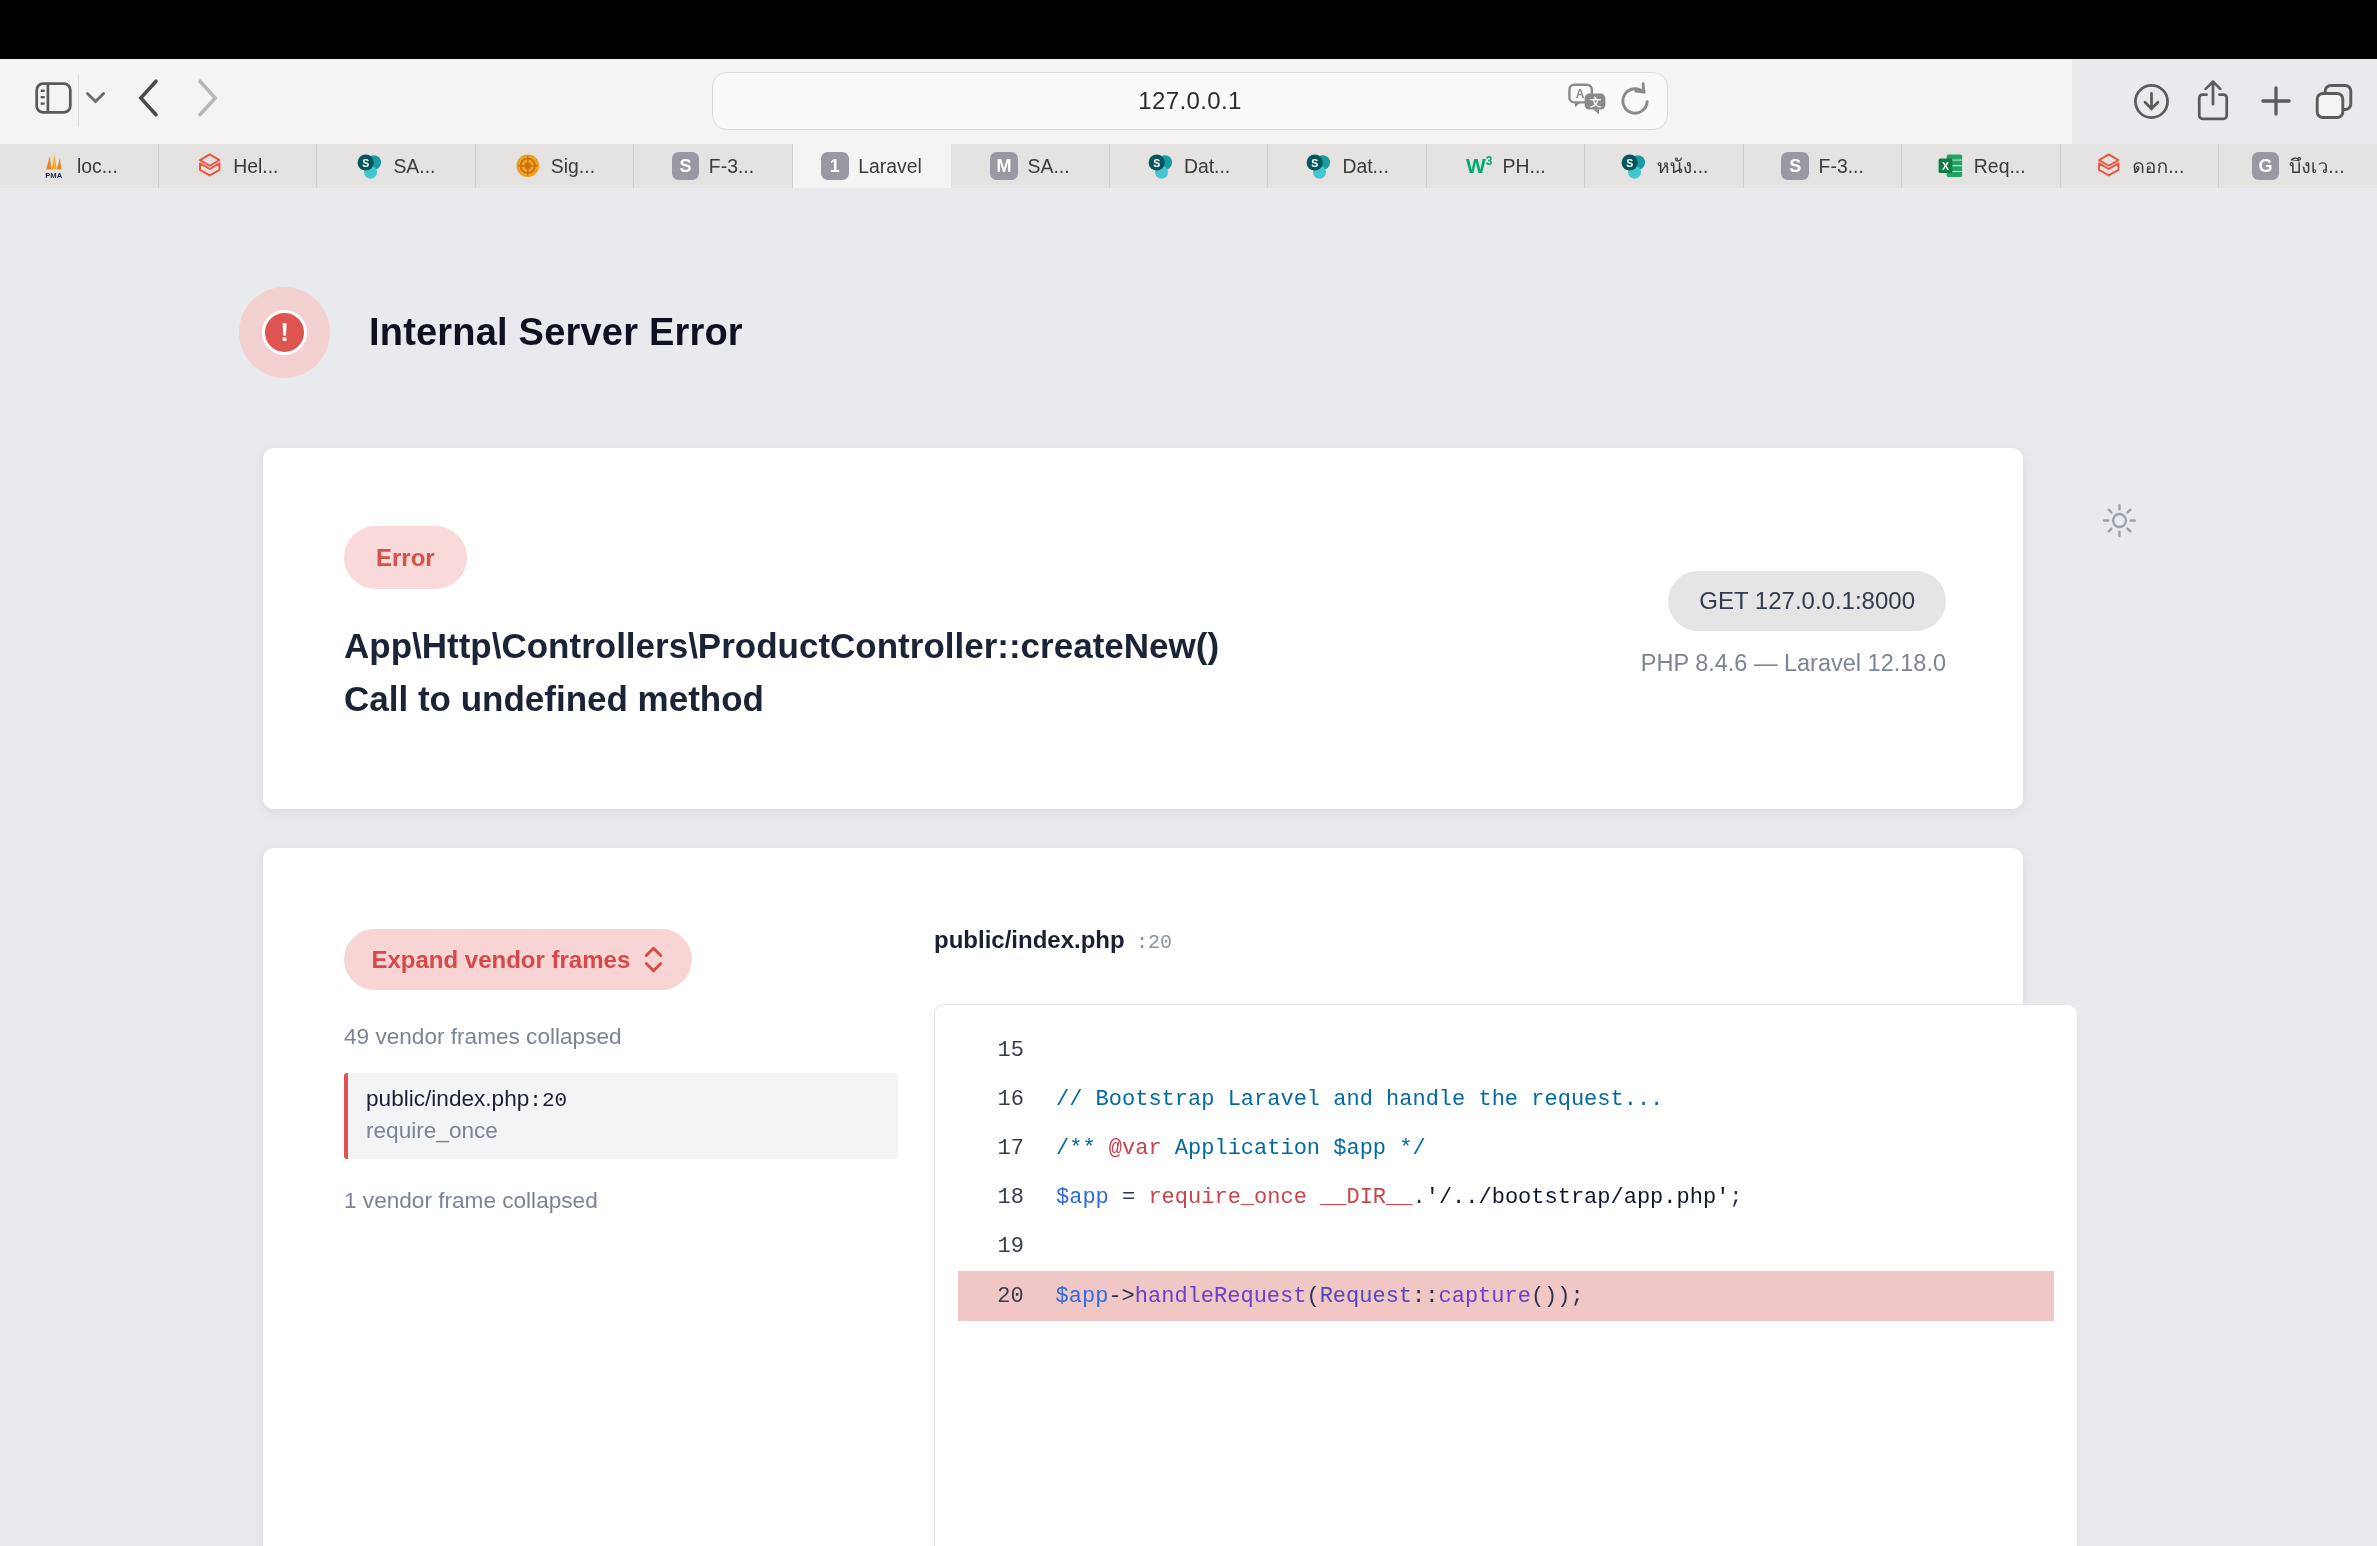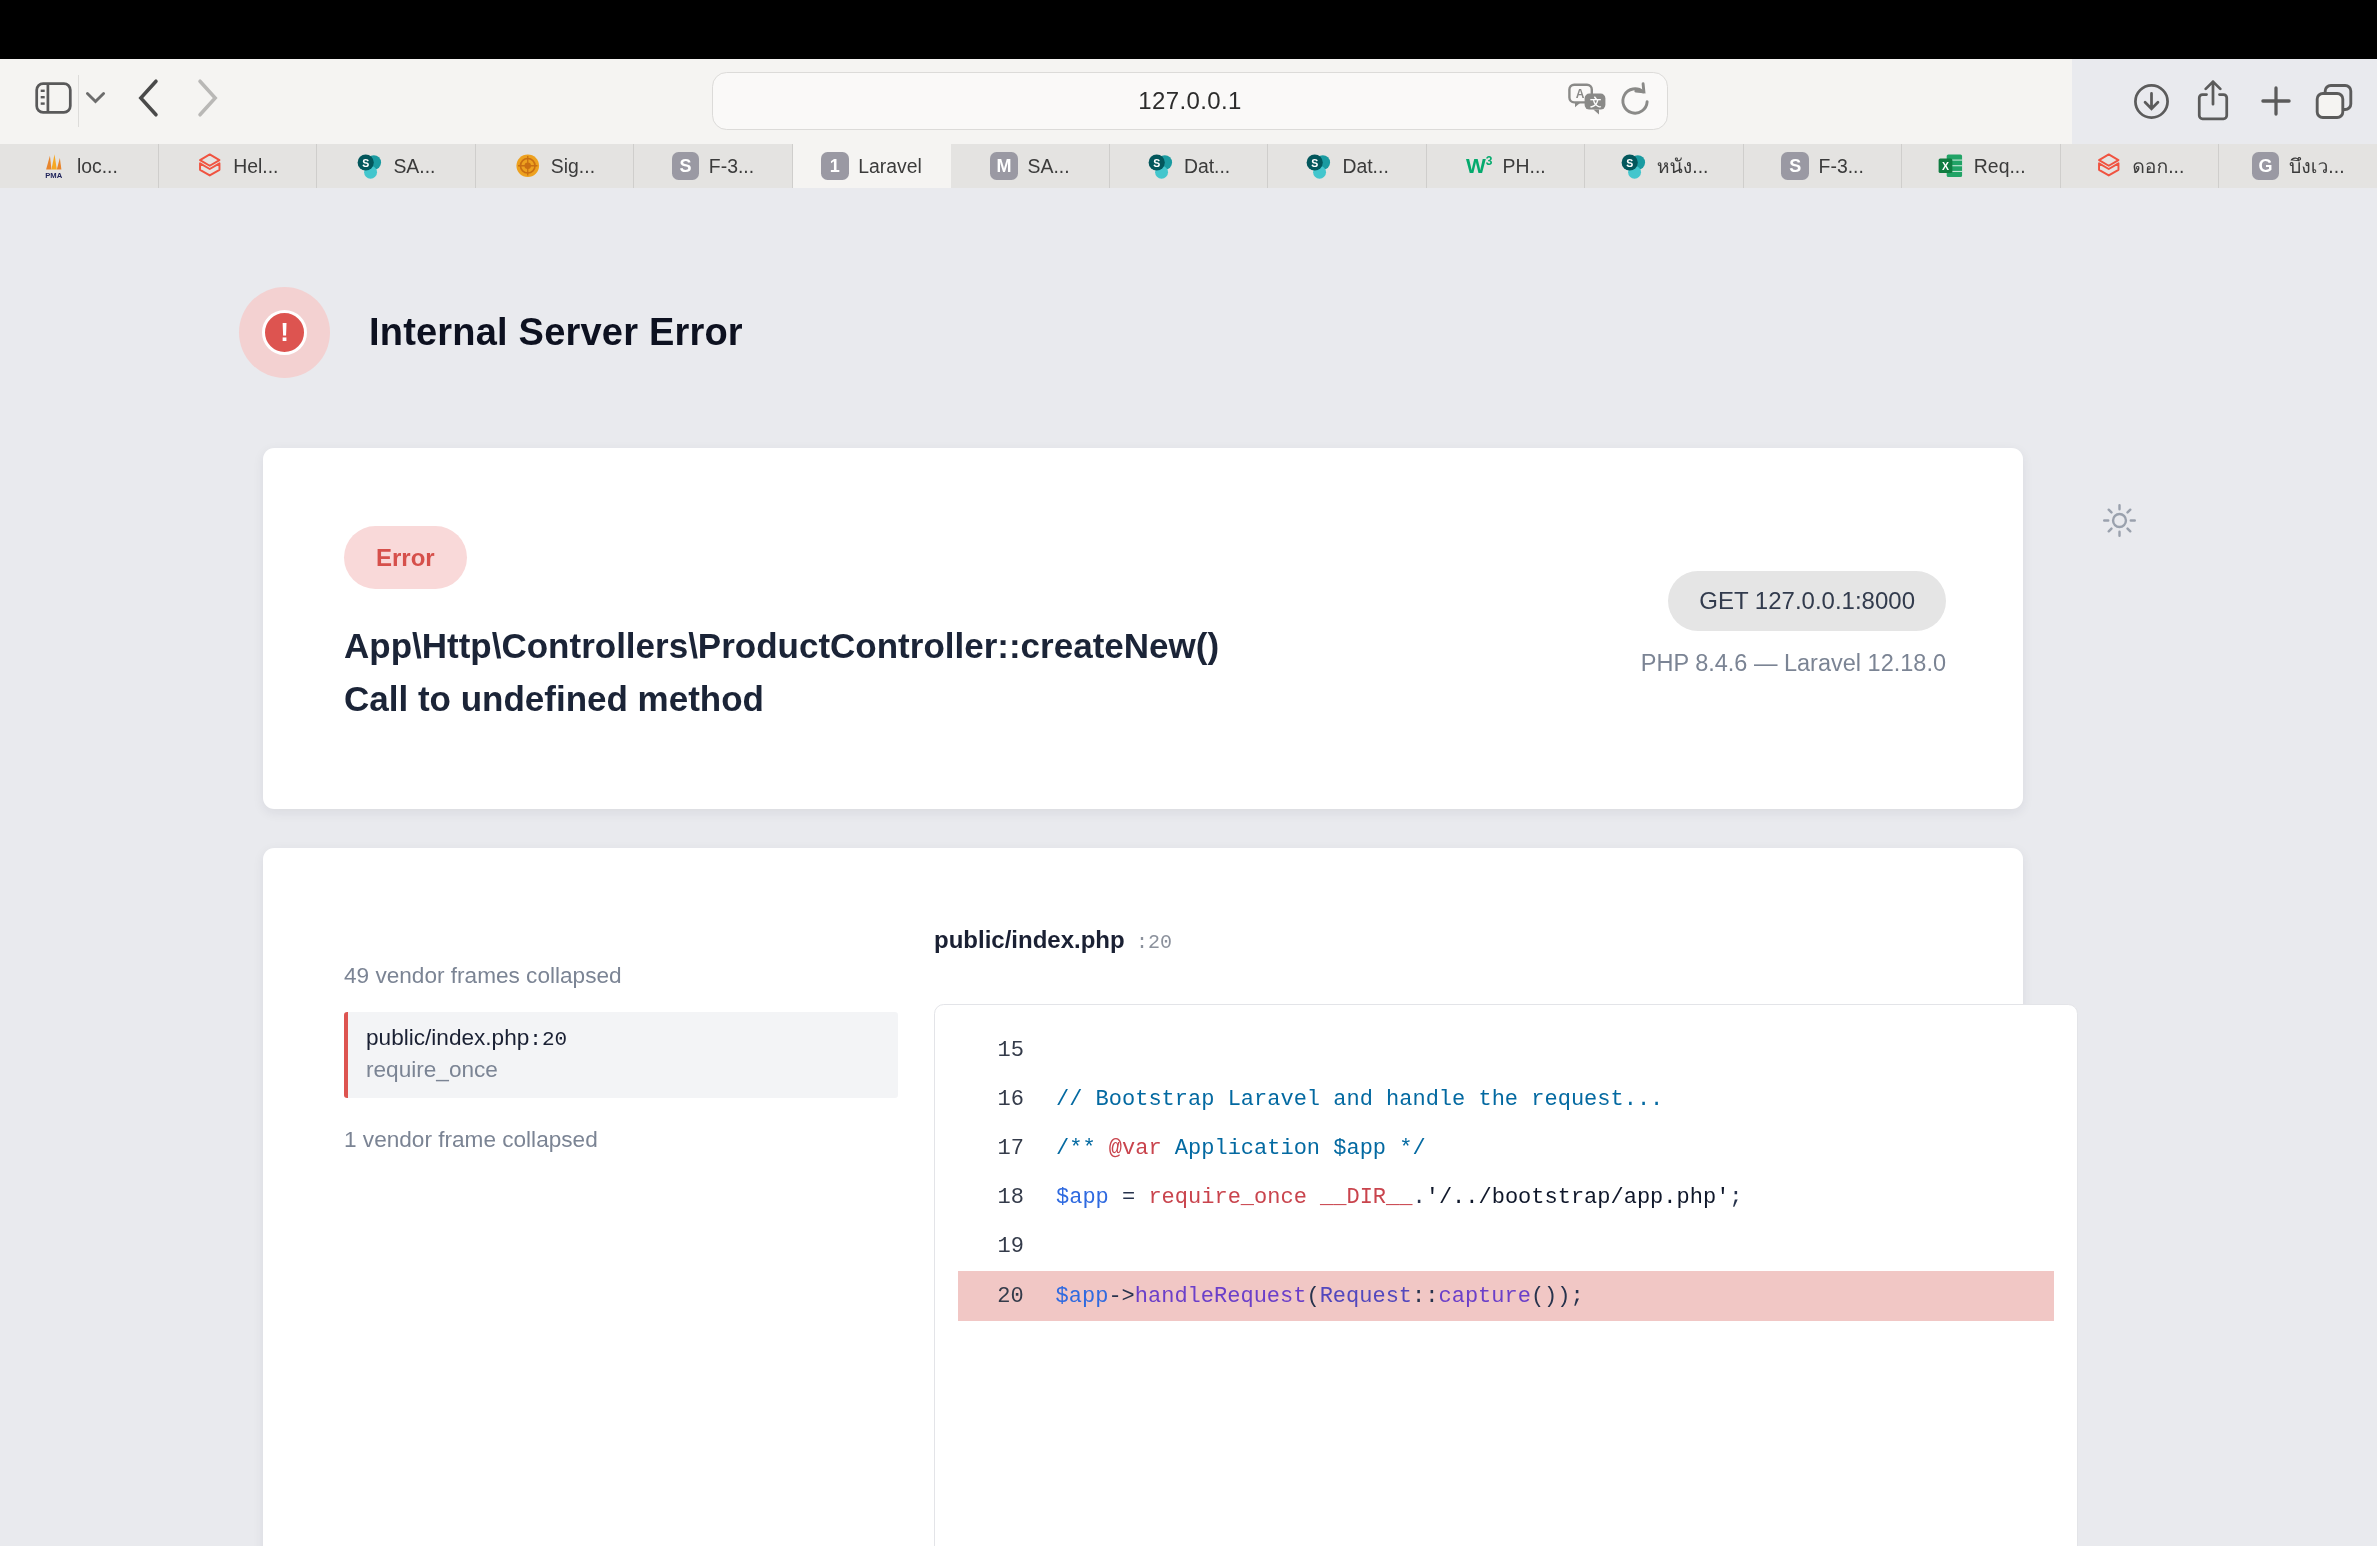--- a/index.html
+++ b/index.html
@@ -322,20 +322,27 @@
     <div class="error-message">
       <div>App\Http\Controllers\ProductController::createNew()</div>
       <div>Call to undefined method</div>
     </div>
     <span class="request-badge">GET 127.0.0.1:8000</span>
     <span class="version-info">PHP 8.4.6 — Laravel 12.18.0</span>
   </div>
 
   <div class="card trace-card">
     <div class="frames-col">
+      <button class="expand-btn">
+        <span>Expand vendor frames</span>
+        <svg width="21" height="29" viewBox="0 0 26 36" fill="none" stroke="#d64949" stroke-width="3.6" stroke-linecap="round" stroke-linejoin="round">
+          <path d="M4 13 L13 4 L22 13"></path>
+            <path d="M4 23 L13 32 L22 23"></path>
+        </svg>
+      </button>
       <div class="collapsed-label collapsed-top">49 vendor frames collapsed</div>
       <div class="frame-item">
         <div class="frame-file"><span>public/index.php</span><span class="mono">:20</span></div>
         <div class="frame-method">require_once</div>
       </div>
       <div class="collapsed-label collapsed-bottom">1 vendor frame collapsed</div>
     </div>
 
     <div class="code-col">
       <div class="code-header">

